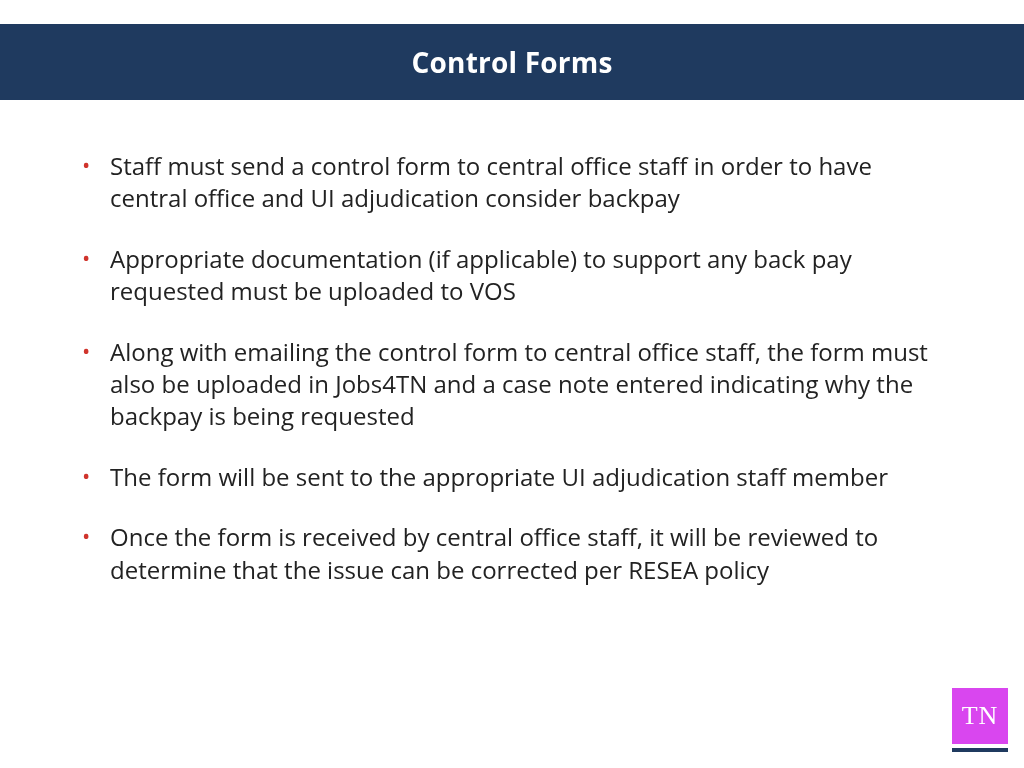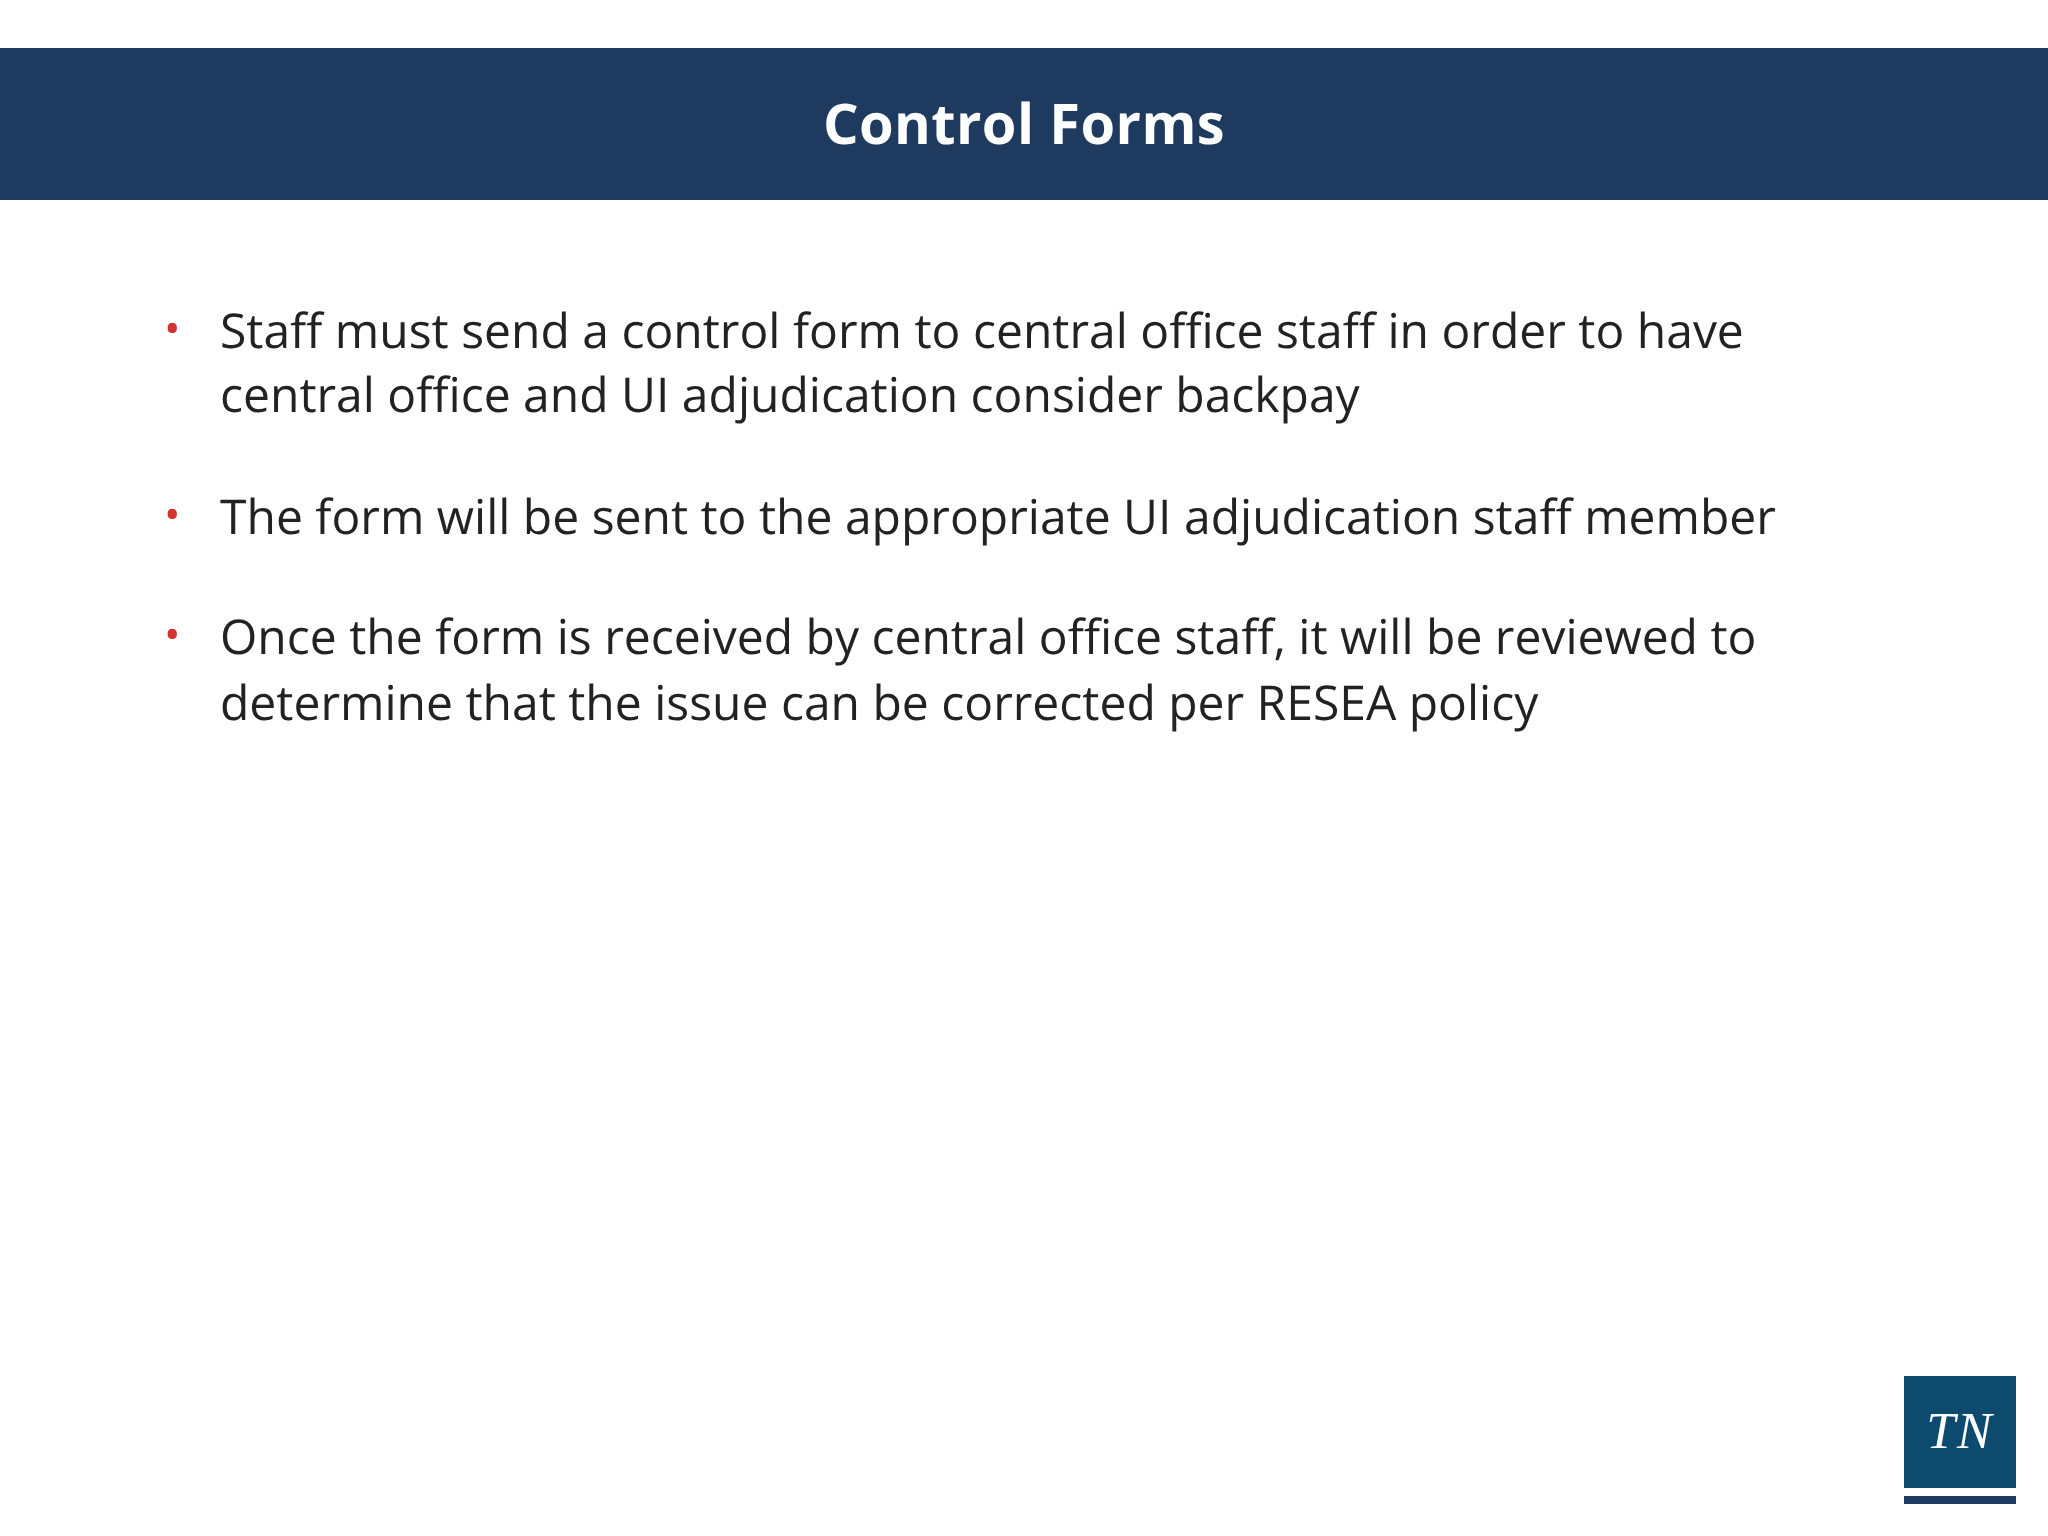--- a/index.html
+++ b/index.html
@@ -50,25 +50,24 @@
   }
   .logo {
     position: absolute;
     right: 16px;
     bottom: 16px;
     width: 56px;
   }
   .logo-box {
     width: 56px;
     height: 56px;
-    background: #0c4a6e;
+    background: #d946ef;
     display: flex;
     align-items: center;
     justify-content: center;
-    font-style: italic;
   }
   .logo-text {
     color: #fff;
     font-family: Georgia, "Times New Roman", serif;
     font-weight: 400;
     font-size: 26px;
     letter-spacing: 1px;
   }
   .logo-underline {
     margin-top: 4px;
@@ -82,20 +81,22 @@
 
 <div class="slide">
 
   <div class="header-bar">
     <div class="header-title">Control Forms</div>
   </div>
 
   <div class="content">
     <ul class="bullets">
       <li>Staff must send a control form to central office staff in order to have central office and UI adjudication consider backpay</li>
+      <li>Appropriate documentation  (if applicable) to support any back pay requested must be uploaded to VOS</li>
+      <li>Along with emailing the control form to central office staff, the form must also be uploaded in Jobs4TN and a case note entered indicating why the backpay is being requested</li>
       <li>The form will be sent to the appropriate UI adjudication staff member</li>
       <li>Once the form is received by central office staff, it will be reviewed to determine that the issue can be corrected per RESEA policy</li>
     </ul>
   </div>
 
   <div class="logo">
     <div class="logo-box">
       <span class="logo-text">TN</span>
     </div>
     <div class="logo-underline"></div>

